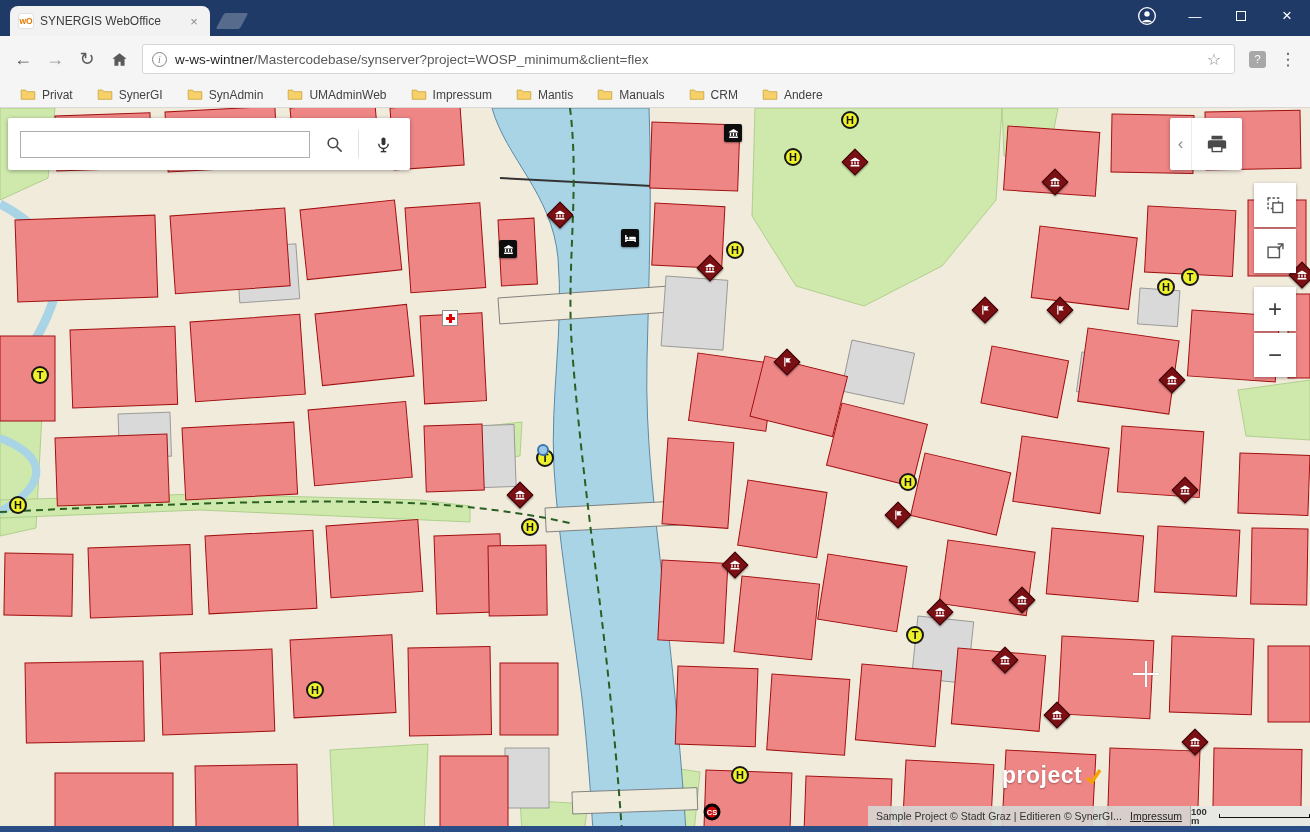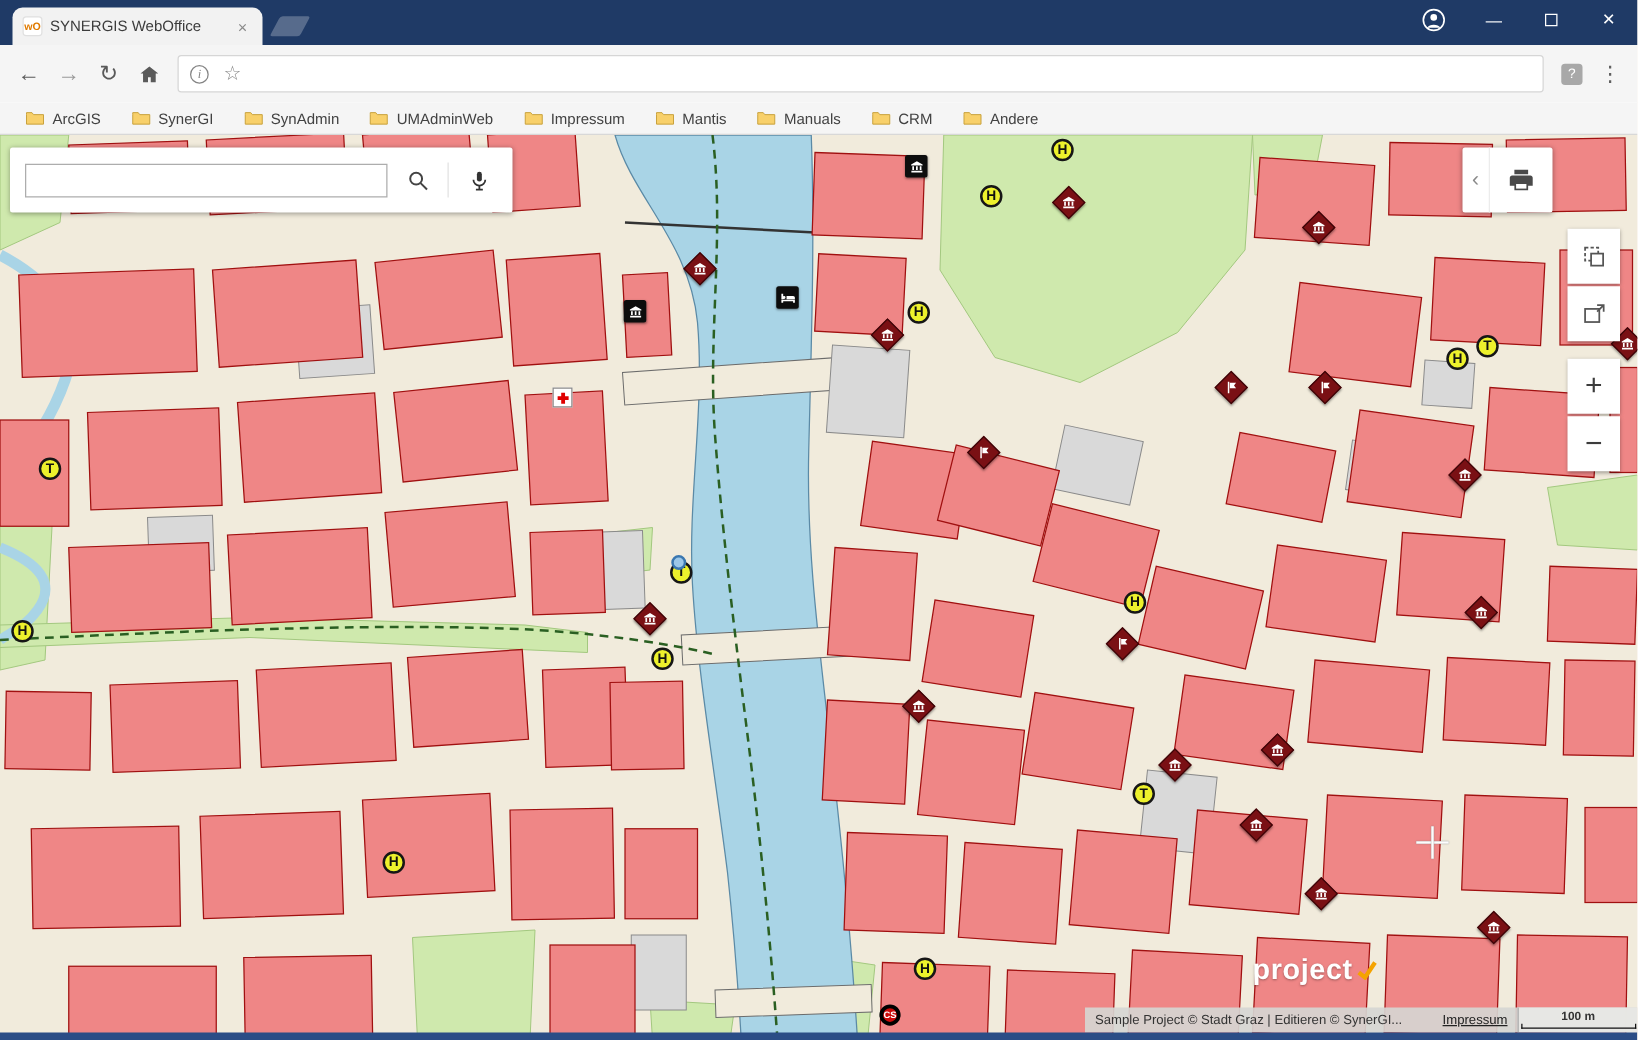--- a/index.html
+++ b/index.html
@@ -66,21 +66,21 @@
 
   .syn-logo { position:absolute; left:1002px; top:654px; z-index:8; display:flex; align-items:center; gap:2px; color:#fff; font-size:23px; font-weight:600; letter-spacing:.5px; text-shadow:0 1px 2px rgba(0,0,0,.35); }
   .esri-logo { position:absolute; left:1154px; top:644px; z-index:8; display:flex; align-items:center; gap:6px; color:#fff; text-shadow:0 1px 2px rgba(0,0,0,.35); }
   .globe { width:34px; height:34px; border-radius:50%; background:radial-gradient(circle at 38% 35%, #6db84d 0 34%, #1e78b4 35%); box-shadow:inset 0 0 0 1px rgba(255,255,255,.55); }
   .esri-text { font-size:28px; font-weight:bold; letter-spacing:.5px; }
   .esri-sub { font-size:8px; line-height:9px; }
 
   .statusbar { position:absolute; right:0; bottom:6px; width:442px; height:20px; background:rgba(214,214,210,.92); display:flex; align-items:center; font-size:10.5px; color:#333; z-index:20; }
   .status-text { padding:0 8px; flex:1; white-space:nowrap; overflow:hidden; }
   .impressum { text-decoration:underline; padding:0 8px; white-space:nowrap; color:#222; }
-  .scalebox { width:96px; height:20px; background:rgba(232,232,229,.95); border-left:1px solid #a8a8a8; display:flex; flex-direction:column; align-items:center; justify-content:center; gap:1px; }
+  .scalebox { width:120px; height:20px; background:rgba(232,232,229,.95); border-left:1px solid #a8a8a8; display:flex; flex-direction:row; align-items:center; justify-content:center; gap:1px; }
   .scale-label { font-size:9.5px; font-weight:bold; line-height:9px; }
   .scale-line { width:92px; height:4px; border:1px solid #111; border-top:none; }
 
   .bottom-strip { position:absolute; left:0; bottom:0; width:100%; height:6px; background:#2b4d86; z-index:30; }
 </style>
 </head>
 <body>
 
 <div class="titlebar">
   <div class="tab">
@@ -109,32 +109,33 @@
   <span class="nav-icon">←</span>
   <span class="nav-icon fwd">→</span>
   <span class="nav-icon">↻</span>
   <span class="nav-icon">
     <svg width="19" height="19" viewBox="0 0 24 24">
         <path fill="#5a5a5a" d="M12 4 L3 11.2 h2.6 V20 h5 v-5.2 h2.8 V20 h5 v-8.8 H21 Z"></path>
       </svg>
   </span>
   <div class="omnibox">
     <span class="info-icon">i</span>
+    <span class="url"><span>w-ws-wintner</span><span class="path">/Mastercodebase/synserver?project=WOSP_minimum&amp;client=flex</span></span>
     <span class="star">☆</span>
   </div>
   <span class="ext-icon">?</span>
   <span class="menu-dots">⋮</span>
 </div>
 
 <div class="bookmarks">
   <span class="bm">
       <svg width="16" height="13" viewBox="0 0 20 16">
         <path fill="#f8d06a" stroke="#c9a23d" d="M1.5 4.5 v-2 h5.5 l1.5 2 h10 v9.5 h-17 Z"></path>
       </svg>
-      <span>ArcGIS</span>
+      <span>Privat</span>
     </span>
   <span class="bm">
       <svg width="16" height="13" viewBox="0 0 20 16">
         <path fill="#f8d06a" stroke="#c9a23d" d="M1.5 4.5 v-2 h5.5 l1.5 2 h10 v9.5 h-17 Z"></path>
       </svg>
       <span>SynerGI</span>
     </span>
   <span class="bm">
       <svg width="16" height="13" viewBox="0 0 20 16">
         <path fill="#f8d06a" stroke="#c9a23d" d="M1.5 4.5 v-2 h5.5 l1.5 2 h10 v9.5 h-17 Z"></path>

